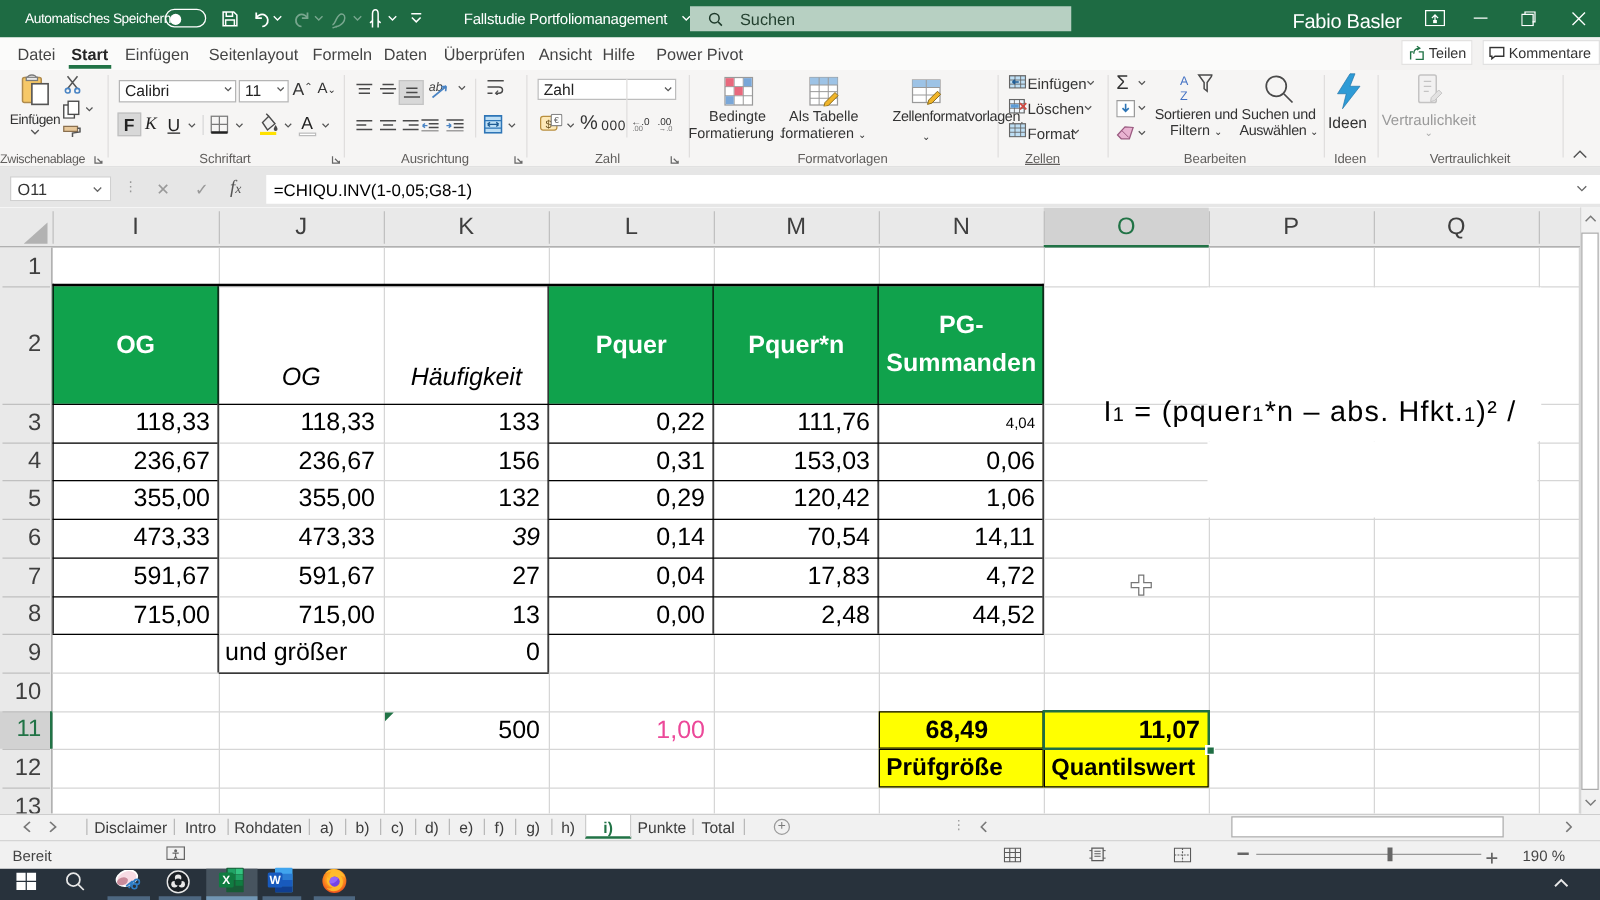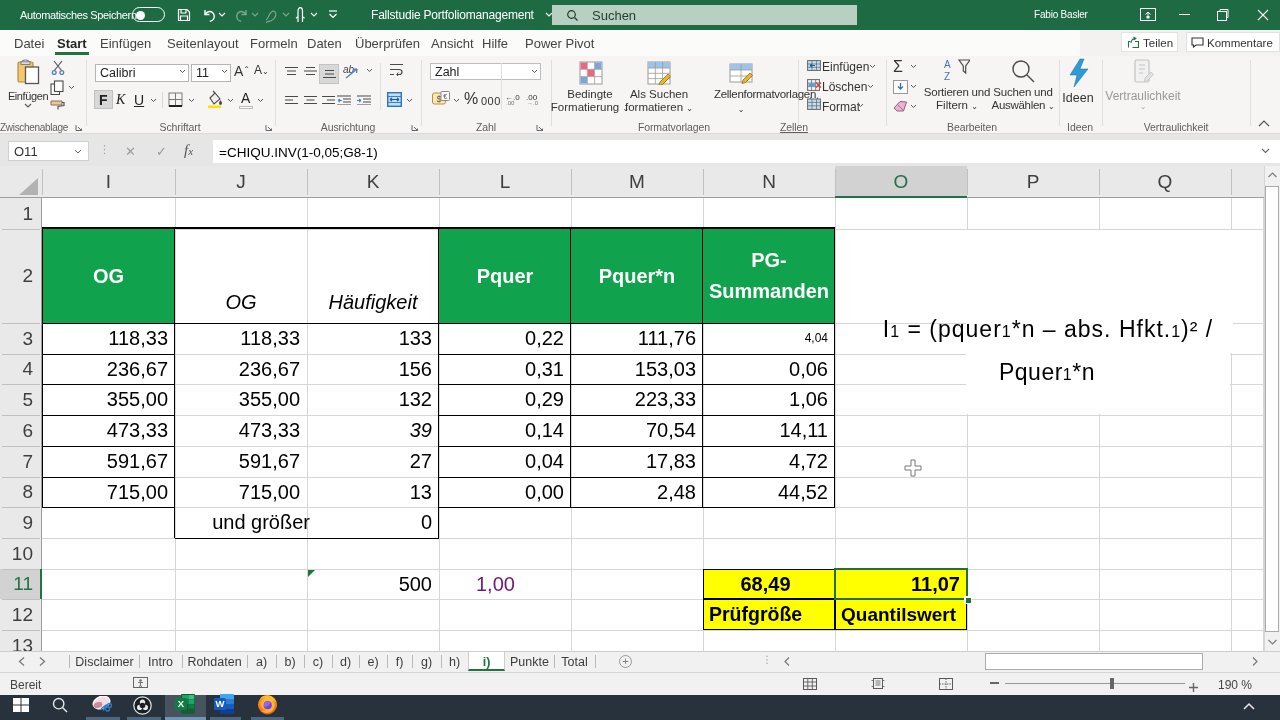--- a/index.html
+++ b/index.html
@@ -52,21 +52,21 @@
 <div class="abs" id="fname" style="left:371px;top:8px;color:#fff;font-size:12px;letter-spacing:-0.2px;">Fallstudie Portfoliomanagement</div>
 <svg class="abs" style="left:545px;top:12px" width="8" height="6" viewBox="0 0 8 6">
     <path d="M1 1l3 3 3-3" fill="none" stroke="#fff" stroke-width="1.1"></path>
   </svg>
 <div class="abs" style="left:552px;top:5px;width:305px;height:20px;background:#b7d0c2;"></div>
 <svg class="abs" style="left:566px;top:9px" width="13" height="13" viewBox="0 0 13 13">
     <circle cx="5.5" cy="5.5" r="3.8" fill="none" stroke="#1e3a2b" stroke-width="1.2"></circle>
     <path d="M8.5 8.5l3 3" stroke="#1e3a2b" stroke-width="1.2"></path>
   </svg>
 <div class="abs" style="left:592px;top:8px;color:#23402f;font-size:13px;">Suchen</div>
-<div class="abs" style="left:1034px;top:9px;color:#fff;font-size:10px;letter-spacing:-0.2px;">Fabio Basler</div>
+<div class="abs" style="left:1034px;top:9px;color:#fff;font-size:16px;letter-spacing:-0.2px;">Fabio Basler</div>
 <div class="abs" style="left:1099px;top:5px;width:19px;height:19px;border-radius:50%;background:#8d3e45;color:#fff;font-size:8px;text-align:center;line-height:19px;margin-top:28px;">FB</div>
 <svg class="abs" style="left:1140px;top:8px" width="16" height="13" viewBox="0 0 16 13">
     <rect x="0.5" y="0.5" width="15" height="12" fill="none" stroke="#fff"></rect>
     <path d="M8 9.5V4M5.5 6.5L8 4l2.5 2.5" fill="none" stroke="#fff"></path>
     <rect x="6.5" y="8" width="3" height="2.5" fill="#fff"></rect>
   </svg>
 <div class="abs" style="left:1179px;top:14px;width:11px;height:1.4px;background:#fff;"></div>
 <svg class="abs" style="left:1217px;top:9px" width="12" height="12" viewBox="0 0 12 12">
     <rect x="0.5" y="2.5" width="9" height="9" fill="none" stroke="#fff"></rect>
     <path d="M3 2.5V0.5h8v8h-2" fill="none" stroke="#fff"></path>
@@ -109,21 +109,21 @@
 <div class="abs" style="left:798px;top:60px;width:1px;height:66px;background:#e0dedd;"></div>
 <div class="abs" style="left:886px;top:60px;width:1px;height:66px;background:#e0dedd;"></div>
 <div class="abs" style="left:1059px;top:60px;width:1px;height:66px;background:#e0dedd;"></div>
 <div class="abs" style="left:1102px;top:60px;width:1px;height:66px;background:#e0dedd;"></div>
 <div class="abs" style="left:1250px;top:60px;width:1px;height:66px;background:#e0dedd;"></div>
 <div class="abs" style="left:0px;top:122px;width:72px;text-align:left;font-size:10px;color:#605e5c;letter-spacing:-0.3px;">Zwischenablage</div>
 <div class="abs" style="left:110px;top:121px;width:140px;text-align:center;font-size:10.5px;color:#605e5c;letter-spacing:-0.1px;">Schriftart</div>
 <div class="abs" style="left:278px;top:121px;width:140px;text-align:center;font-size:10.5px;color:#605e5c;letter-spacing:-0.1px;">Ausrichtung</div>
 <div class="abs" style="left:416px;top:121px;width:140px;text-align:center;font-size:10.5px;color:#605e5c;letter-spacing:-0.1px;">Zahl</div>
 <div class="abs" style="left:604px;top:121px;width:140px;text-align:center;font-size:10.5px;color:#605e5c;letter-spacing:-0.1px;">Formatvorlagen</div>
-<div class="abs" style="left:780px;top:121px;width:140px;font-size:10.5px;color:#605e5c;letter-spacing:-0.1px;text-decoration:underline;">Zellen</div>
+<div class="abs" style="left:764px;top:121px;width:140px;text-align:center;font-size:10.5px;color:#605e5c;letter-spacing:-0.1px;text-decoration:underline;">Zellen</div>
 <div class="abs" style="left:902px;top:121px;width:140px;text-align:center;font-size:10.5px;color:#605e5c;letter-spacing:-0.1px;">Bearbeiten</div>
 <div class="abs" style="left:1010px;top:121px;width:140px;text-align:center;font-size:10.5px;color:#605e5c;letter-spacing:-0.1px;">Ideen</div>
 <div class="abs" style="left:1106px;top:121px;width:140px;text-align:center;font-size:10.5px;color:#605e5c;letter-spacing:-0.1px;">Vertraulichkeit</div>
 <svg class="abs" style="left:75px;top:124px;" width="8" height="8" viewBox="0 0 8 8">
       <path d="M1 1v5.5h5.5M3 3l3.5 3.5M6.5 4.5v2h-2" fill="none" stroke="#666" stroke-width="1"></path>
     </svg>
 <svg class="abs" style="left:265px;top:124px;" width="8" height="8" viewBox="0 0 8 8">
       <path d="M1 1v5.5h5.5M3 3l3.5 3.5M6.5 4.5v2h-2" fill="none" stroke="#666" stroke-width="1"></path>
     </svg>
 <svg class="abs" style="left:411px;top:124px;" width="8" height="8" viewBox="0 0 8 8">
@@ -293,21 +293,21 @@
       <rect x="1.5" y="15.9" width="6.5" height="6.5" fill="#7aa7d8"></rect>
     </svg>
 <div class="abs" style="left:540px;top:88px;width:100px;text-align:center;font-size:11.5px;color:#333;">Bedingte</div>
 <div class="abs" style="left:530px;top:101px;width:120px;text-align:center;font-size:11.5px;color:#333;">Formatierung <span style="font-size:8px;">⌄</span></div>
 <svg class="abs" style="left:647px;top:61px;" width="24" height="24" viewBox="0 0 24 24">
       <rect x="1" y="1" width="22" height="22" fill="#fff" stroke="#9a9a9a"></rect>
       <rect x="1" y="1" width="22" height="6" fill="#9dc3e6"></rect>
       <path d="M1 7h22M1 12.3h22M1 17.6h22M8.3 1v22M15.6 1v22" stroke="#9a9a9a" stroke-width="0.8"></path>
       <path d="M13 21l8-8 2.5 2.5-8 8-3.5 1z" fill="#f0b429" stroke="#8a6d1f" stroke-width="0.8"></path>
     </svg>
-<div class="abs" style="left:609px;top:88px;width:100px;text-align:center;font-size:11.5px;color:#333;">Als Suchen</div>
+<div class="abs" style="left:609px;top:88px;width:100px;text-align:center;font-size:11.5px;color:#333;">Als Tabelle</div>
 <div class="abs" style="left:599px;top:101px;width:120px;text-align:center;font-size:11.5px;color:#333;">formatieren <span style="font-size:8px;">⌄</span></div>
 <svg class="abs" style="left:729px;top:61px;" width="24" height="24" viewBox="0 0 24 24">
       <rect x="1" y="3" width="22" height="18" fill="#fff" stroke="#9a9a9a"></rect>
       <rect x="1" y="3" width="22" height="6" fill="#9dc3e6"></rect>
       <path d="M1 9h22M1 15h22M12 3v18" stroke="#9a9a9a" stroke-width="0.8"></path>
       <path d="M14 19l7-7 2.5 2.5-7 7-3.5 1z" fill="#f0b429" stroke="#8a6d1f" stroke-width="0.8"></path>
     </svg>
 <div class="abs" style="left:676px;top:88px;width:130px;text-align:center;font-size:11.5px;color:#333;letter-spacing:-0.3px;margin-left:24px;">Zellenformatvorlagen</div>
 <div class="abs" style="left:671px;top:101px;width:140px;text-align:center;font-size:12px;color:#333;"><span style="font-size:8px;">⌄</span></div>
 <svg class="abs" style="left:807px;top:60px;" width="14" height="11" viewBox="0 0 14 11">
@@ -506,34 +506,34 @@
 <div class="abs" style="left:307px;top:280px;width:125px;height:31px;font-size:20px;color:#000;text-align:right;line-height:31px;">27</div>
 <div class="abs" style="left:307px;top:311px;width:125px;height:30px;font-size:20px;color:#000;text-align:right;line-height:30px;">13</div>
 <div class="abs" style="left:439px;top:157px;width:125px;height:31px;font-size:20px;color:#000;text-align:right;line-height:31px;">0,22</div>
 <div class="abs" style="left:439px;top:188px;width:125px;height:30px;font-size:20px;color:#000;text-align:right;line-height:30px;">0,31</div>
 <div class="abs" style="left:439px;top:218px;width:125px;height:31px;font-size:20px;color:#000;text-align:right;line-height:31px;">0,29</div>
 <div class="abs" style="left:439px;top:249px;width:125px;height:31px;font-size:20px;color:#000;text-align:right;line-height:31px;">0,14</div>
 <div class="abs" style="left:439px;top:280px;width:125px;height:31px;font-size:20px;color:#000;text-align:right;line-height:31px;">0,04</div>
 <div class="abs" style="left:439px;top:311px;width:125px;height:30px;font-size:20px;color:#000;text-align:right;line-height:30px;">0,00</div>
 <div class="abs" style="left:571px;top:157px;width:125px;height:31px;font-size:20px;color:#000;text-align:right;line-height:31px;">111,76</div>
 <div class="abs" style="left:571px;top:188px;width:125px;height:30px;font-size:20px;color:#000;text-align:right;line-height:30px;">153,03</div>
-<div class="abs" style="left:571px;top:218px;width:125px;height:31px;font-size:20px;color:#000;text-align:right;line-height:31px;">223,33</div>
+<div class="abs" style="left:571px;top:218px;width:125px;height:31px;font-size:20px;color:#000;text-align:right;line-height:31px;">120,42</div>
 <div class="abs" style="left:571px;top:249px;width:125px;height:31px;font-size:20px;color:#000;text-align:right;line-height:31px;">70,54</div>
 <div class="abs" style="left:571px;top:280px;width:125px;height:31px;font-size:20px;color:#000;text-align:right;line-height:31px;">17,83</div>
 <div class="abs" style="left:571px;top:311px;width:125px;height:30px;font-size:20px;color:#000;text-align:right;line-height:30px;">2,48</div>
 <div class="abs" style="left:703px;top:157px;width:125px;height:31px;font-size:12px;color:#000;text-align:right;line-height:31px;">4,04</div>
 <div class="abs" style="left:703px;top:188px;width:125px;height:30px;font-size:20px;color:#000;text-align:right;line-height:30px;">0,06</div>
 <div class="abs" style="left:703px;top:218px;width:125px;height:31px;font-size:20px;color:#000;text-align:right;line-height:31px;">1,06</div>
 <div class="abs" style="left:703px;top:249px;width:125px;height:31px;font-size:20px;color:#000;text-align:right;line-height:31px;">14,11</div>
 <div class="abs" style="left:703px;top:280px;width:125px;height:31px;font-size:20px;color:#000;text-align:right;line-height:31px;">4,72</div>
 <div class="abs" style="left:703px;top:311px;width:125px;height:30px;font-size:20px;color:#000;text-align:right;line-height:30px;">44,52</div>
-<div class="abs" style="left:180px;top:341px;width:130px;height:31px;font-size:20px;color:#000;text-align:right;line-height:31px;">und größer</div>
+<div class="abs" style="left:180px;top:341px;width:130px;height:31px;font-size:20px;color:#000;text-align:left;line-height:31px;">und größer</div>
 <div class="abs" style="left:307px;top:341px;width:125px;height:31px;font-size:20px;color:#000;text-align:right;line-height:31px;">0</div>
 <div class="abs" style="left:307px;top:403px;width:125px;height:30px;font-size:20px;color:#000;text-align:right;line-height:30px;">500</div>
-<div class="abs" style="left:439px;top:403px;width:125px;height:30px;font-size:20px;color:#701a75;text-align:left;line-height:30px;margin-left:37px;">1,00</div>
+<div class="abs" style="left:439px;top:403px;width:125px;height:30px;font-size:20px;color:#ec4899;text-align:right;line-height:30px;">1,00</div>
 <div class="abs" style="left:308px;top:404px;width:0;height:0;border-right:7px solid transparent;border-top:7px solid #217346;"></div>
 <div class="abs" style="left:703px;top:403px;width:132px;height:30px;background:#ffff00;border:1px solid #000;"></div>
 <div class="abs" style="left:835px;top:403px;width:132px;height:30px;background:#ffff00;"></div>
 <div class="abs" style="left:703px;top:433px;width:132px;height:31px;background:#ffff00;border:1px solid #000;"></div>
 <div class="abs" style="left:835px;top:433px;width:132px;height:31px;background:#ffff00;border:1px solid #000;"></div>
 <div class="abs" style="left:703px;top:403px;width:125px;height:30px;font-size:20px;font-weight:bold;color:#000;text-align:center;line-height:30px;">68,49</div>
 <div class="abs" style="left:835px;top:403px;width:125px;height:30px;font-size:20px;font-weight:bold;color:#000;text-align:right;line-height:30px;">11,07</div>
 <div class="abs" style="left:709px;top:433px;width:125px;height:31px;font-size:19.5px;font-weight:bold;color:#000;text-align:left;line-height:31px;">Prüfgröße</div>
 <div class="abs" style="left:841px;top:433px;width:122px;height:31px;font-size:19px;font-weight:bold;color:#000;text-align:left;line-height:31px;">Quantilswert</div>
 <div class="abs" style="left:834px;top:402px;width:134px;height:32px;border:2px solid #1f6e44;background:transparent;"></div>
@@ -559,21 +559,20 @@
 <div class="abs" style="left:439px;top:249px;width:395px;height:1px;background:#000;"></div>
 <div class="abs" style="left:439px;top:280px;width:395px;height:1px;background:#000;"></div>
 <div class="abs" style="left:439px;top:311px;width:395px;height:1px;background:#000;"></div>
 <div class="abs" style="left:439px;top:341px;width:396px;height:1px;background:#000;"></div>
 <div class="abs" style="left:439px;top:157px;width:395px;height:1px;background:#000;"></div>
 <div class="abs" style="left:42px;top:157px;width:132px;height:1px;background:#000;"></div>
 <div class="abs" style="left:175px;top:157px;width:264px;height:1px;background:#000;"></div>
 <div class="abs" style="left:966px;top:64px;width:267px;height:123px;background:#fff;"></div>
 <div class="abs" style="left:966px;top:187px;width:264px;height:61px;background:#fff;"></div>
 <div class="abs" style="left:882px;top:151px;width:332px;height:24px;font-size:23px;letter-spacing:1px;color:#000;text-align:center;line-height:24px;white-space:nowrap;">I<span style="font-size:16px">1</span> = (pquer<span style="font-size:16px">1</span>*n – abs. Hfkt.<span style="font-size:16px">1</span>)² /</div>
-<div class="abs" style="left:882px;top:194px;width:330px;height:24px;font-size:23px;letter-spacing:0.5px;color:#000;text-align:center;line-height:24px;">Pquer<span style="font-size:16px">1</span>*n</div>
 <svg class="abs" style="left:904px;top:293px" width="18" height="18" viewBox="0 0 18 18">
       <path d="M7 1h4v6h6v4h-6v6H7v-6H1V7h6z" fill="#fff" stroke="#777" stroke-width="1"></path>
     </svg>
 
 </div>
 
 <div class="abs" id="tabbar" style="left:0;top:651px;width:1280px;height:21px;background:#f1f1f1;border-top:1px solid #cdcdcd;"></div>
 <svg class="abs" style="left:18px;top:657px" width="8" height="9" viewBox="0 0 8 9">
     <path d="M6 0.5L1.5 4.5L6 8.5" fill="none" stroke="#7a7a7a" stroke-width="1.3"></path>
   </svg>

